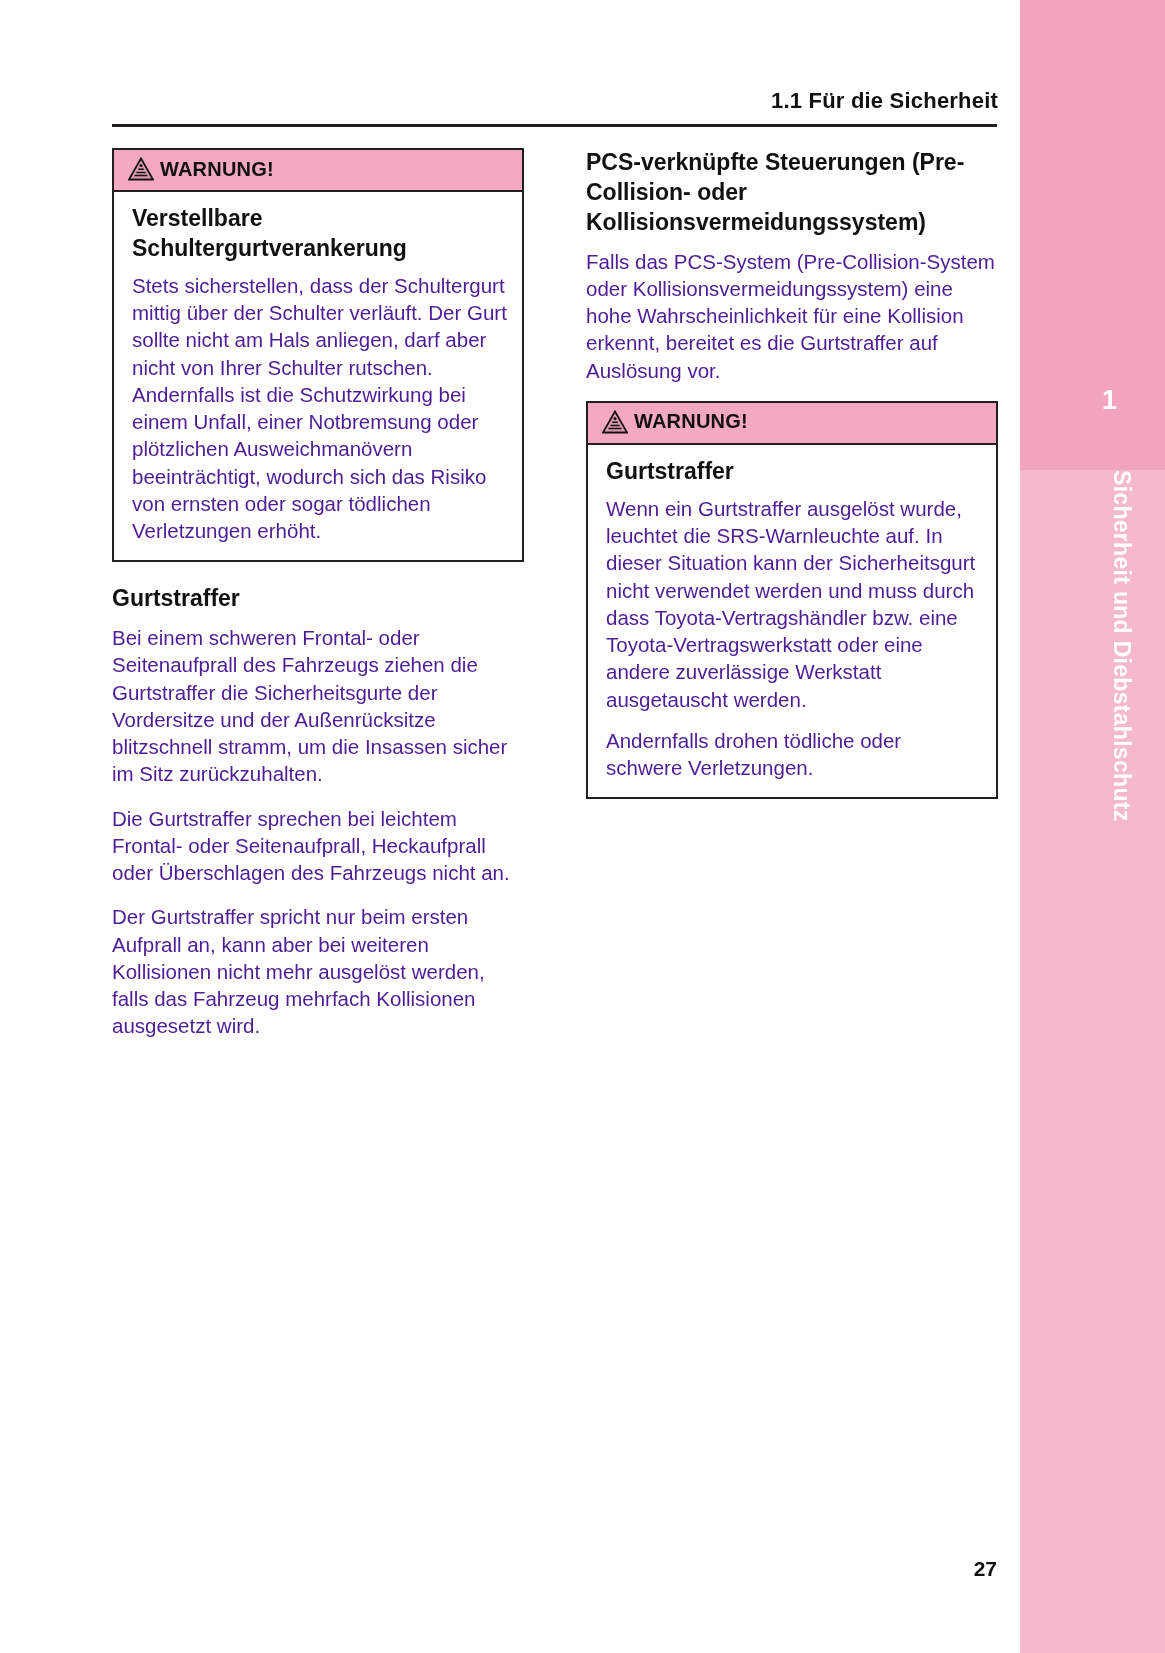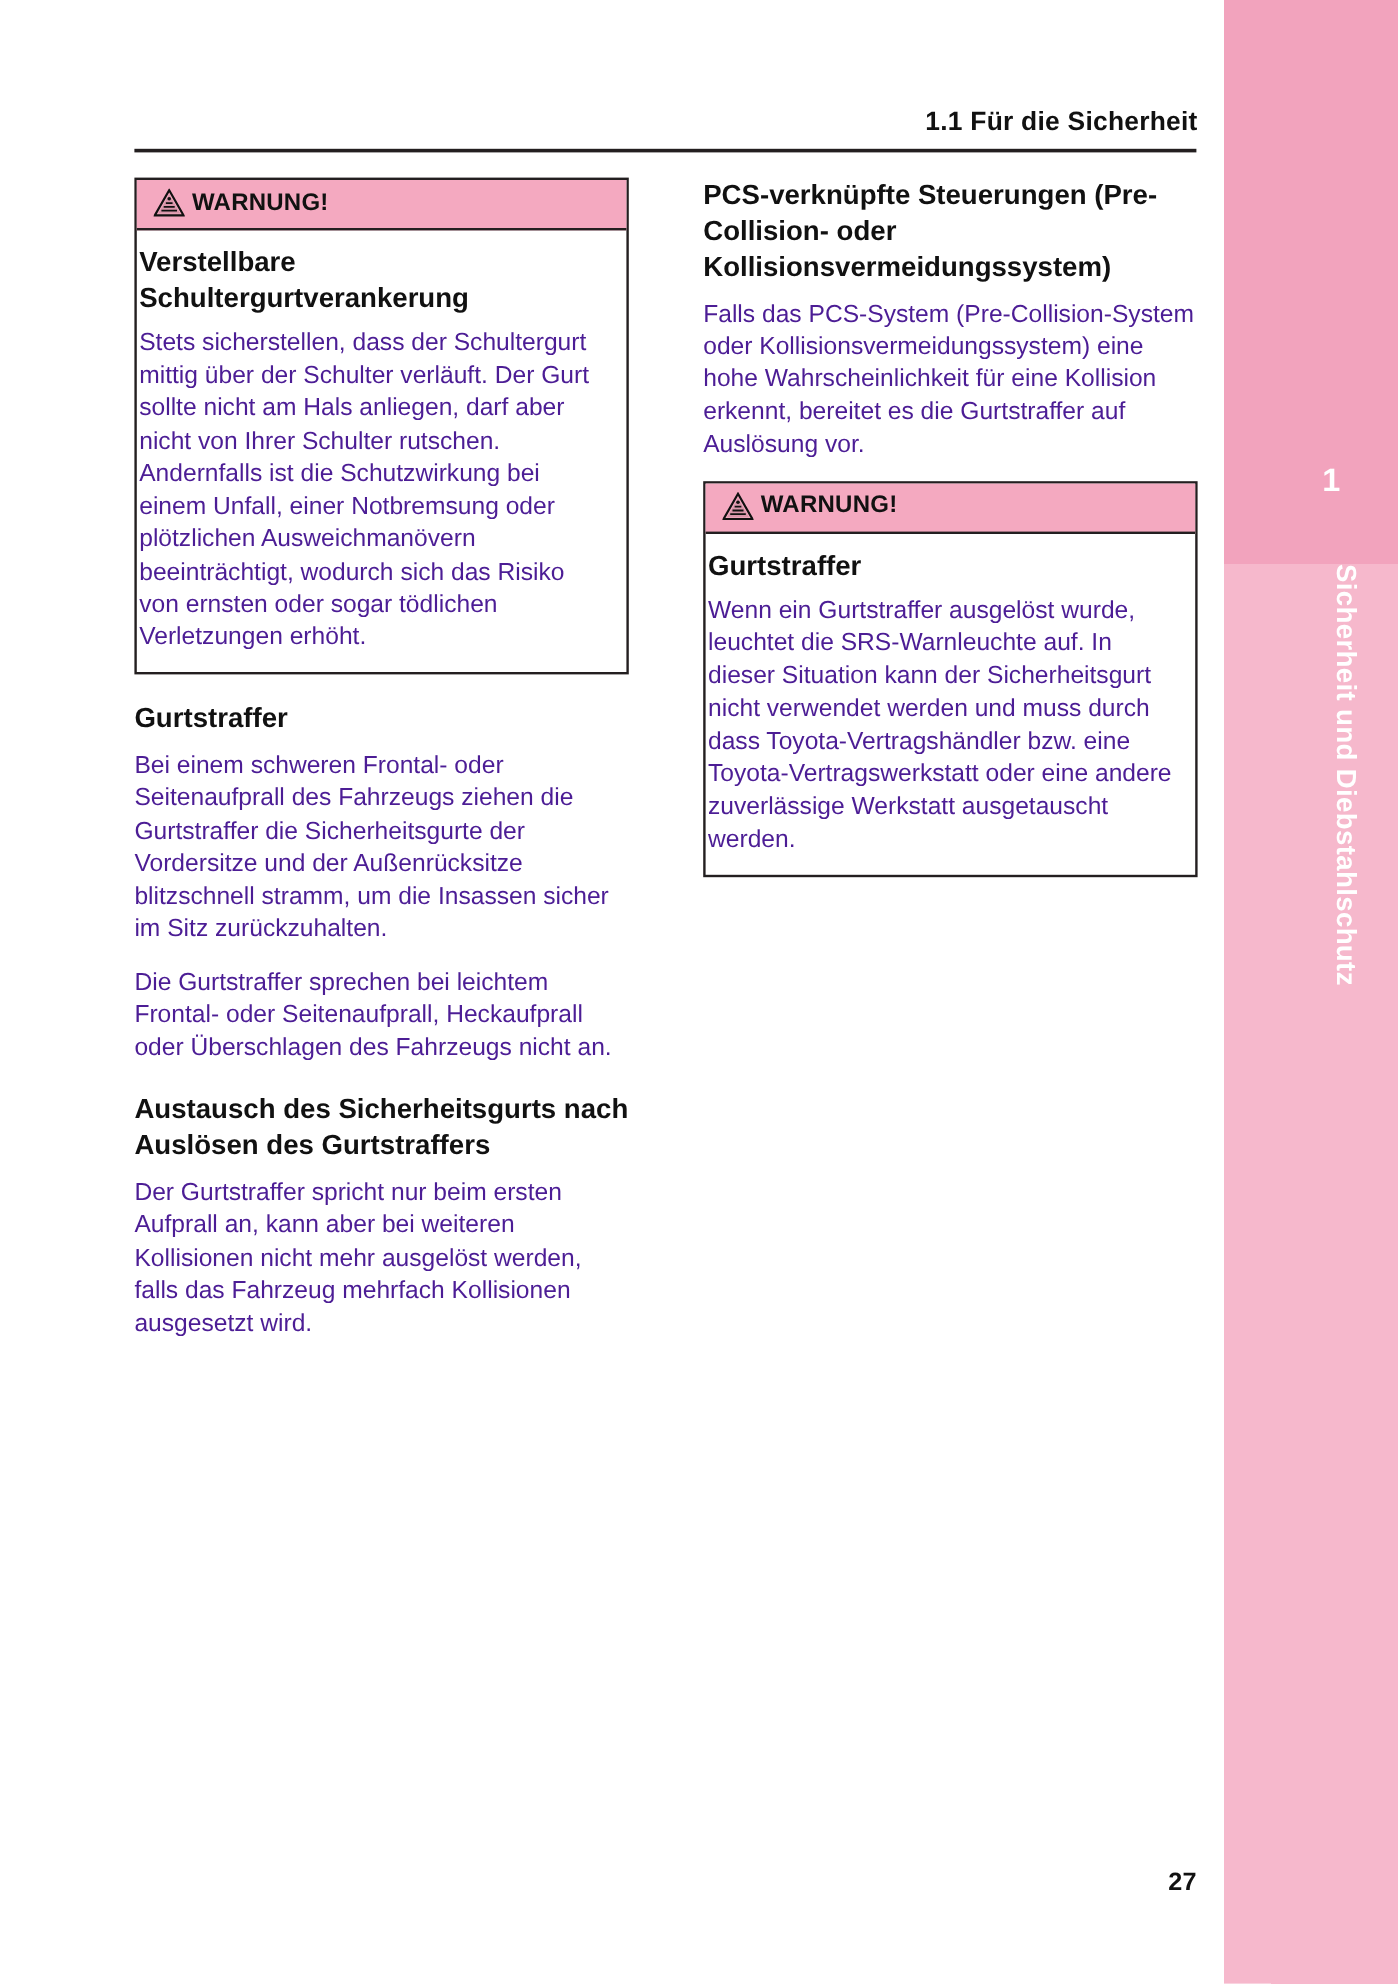--- a/index.html
+++ b/index.html
@@ -134,21 +134,21 @@
     color: #111111;
     letter-spacing: 0.2px;
   }
   .warn-icon {
     width: 26px;
     height: 24px;
     display: inline-block;
     flex: 0 0 auto;
   }
   .warnbox-body {
-    padding: 12px 14px 6px 2px;
+    padding: 12px 14px 6px 18px;
   }
   .warnbox-body .subhead { margin-bottom: 8px; }
   .warnbox-body p { margin-bottom: 14px; }
   .warnbox-body > *:last-child { margin-bottom: 10px; }
 
   
   .page-number {
     position: absolute;
     bottom: 72px;
     left: 112px;
@@ -191,21 +191,20 @@
       <div class="warnbox-body">
         <div class="subhead">Verstellbare Schultergurtverankerung</div>
         <p>Stets sicherstellen, dass der Schultergurt mittig über der Schulter verläuft. Der Gurt sollte nicht am Hals anliegen, darf aber nicht von Ihrer Schulter rutschen. Andernfalls ist die Schutzwirkung bei einem Unfall, einer Notbremsung oder plötzlichen Ausweichmanövern beeinträchtigt, wodurch sich das Risiko von ernsten oder sogar tödlichen Verletzungen erhöht.</p>
       </div>
     </div>
 
     <div class="subhead">Gurtstraffer</div>
     <p>Bei einem schweren Frontal- oder Seitenaufprall des Fahrzeugs ziehen die Gurtstraffer die Sicherheitsgurte der Vordersitze und der Außenrücksitze blitzschnell stramm, um die Insassen sicher im Sitz zurückzuhalten.</p>
     <p>Die Gurtstraffer sprechen bei leichtem Frontal- oder Seitenaufprall, Heckaufprall oder Überschlagen des Fahrzeugs nicht an.</p>
 
-    <div class="subhead subhead-spaced">Austausch des Sicherheitsgurts nach Auslösen des Gurtstraffers</div>
     <p>Der Gurtstraffer spricht nur beim ersten Aufprall an, kann aber bei weiteren Kollisionen nicht mehr ausgelöst werden, falls das Fahrzeug mehrfach Kollisionen ausgesetzt wird.</p>
   </div>
 
   <div class="col col-right">
 
     <div class="subhead">PCS-verknüpfte Steuerungen (Pre-Collision- oder Kollisionsvermeidungssystem)</div>
     <p>Falls das PCS-System (Pre-Collision-System oder Kollisionsvermeidungssystem) eine hohe Wahrscheinlichkeit für eine Kollision erkennt, bereitet es die Gurtstraffer auf Auslösung vor.</p>
 
     <div class="warnbox">
       <div class="warnbox-title">
@@ -215,18 +214,19 @@
             <path d="M13 5 L22.2 21 L3.8 21 Z" fill="#111111" opacity="0.12"></path>
             <path d="M6.5 18.5 h13 M8.4 15.4 h9.2 M10.2 12.2 h5.6" stroke="#111111" stroke-width="1.5"></path>
             <circle cx="13" cy="8.6" r="1.5" fill="#111111"></circle>
           </svg>
         </span>
         <span class="wtext">WARNUNG!</span>
       </div>
       <div class="warnbox-body">
         <div class="subhead">Gurtstraffer</div>
         <p>Wenn ein Gurtstraffer ausgelöst wurde, leuchtet die SRS-Warnleuchte auf. In dieser Situation kann der Sicherheitsgurt nicht verwendet werden und muss durch dass Toyota-Vertragshändler bzw. eine Toyota-Vertragswerkstatt oder eine andere zuverlässige Werkstatt ausgetauscht werden.</p>
+        <p>Andernfalls drohen tödliche oder schwere Verletzungen.</p>
       </div>
     </div>
   </div>
 
   <div class="page-number">27</div>
 </div>
 
 </body></html>

